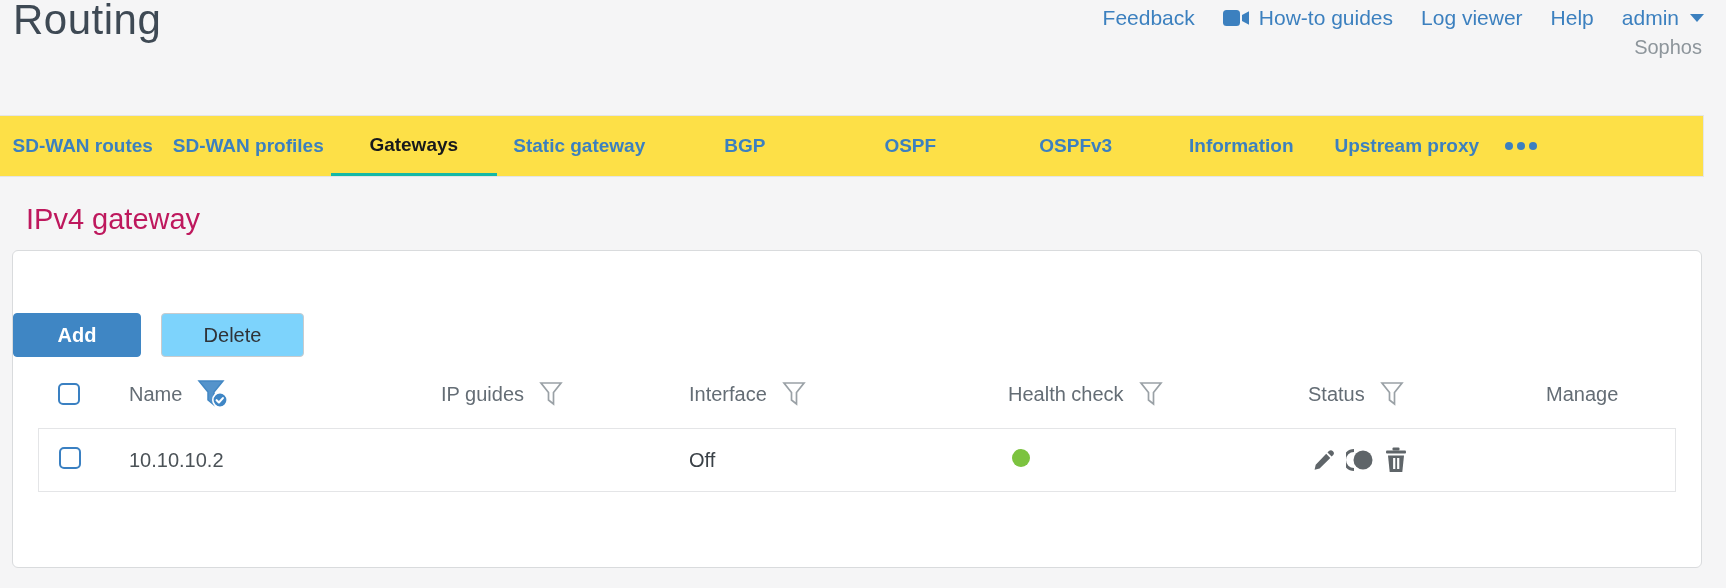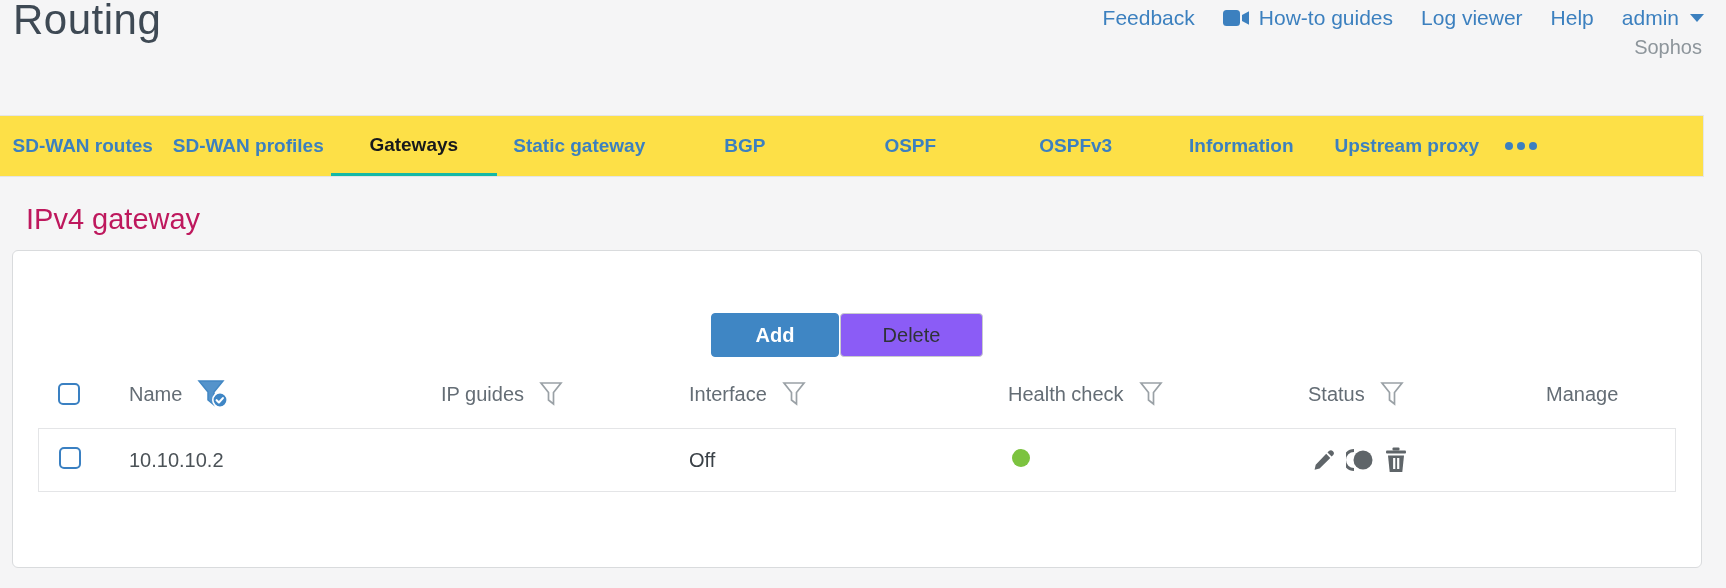--- a/index.html
+++ b/index.html
@@ -53,28 +53,28 @@
   
   .section-title {
     position:absolute; left:26px; top:203px;
     font-size:29px; font-weight:400; color:#be185d;
   }
   .card {
     position:absolute; left:12px; top:250px; width:1690px; height:318px;
     background:#fff; border:1px solid #d9dbdd; border-radius:6px;
   }
   .btn-row {
-    display:flex; justify-content:center; gap:1px;
+    display:flex; justify-content:flex-start; gap:20px;
     padding:62px 20px 0 0; height:106px;
   }
   .btn { height:44px; border-radius:4px; font-size:20px; cursor:pointer;
          display:flex; align-items:center; justify-content:center;
          font-family:"Liberation Sans", sans-serif; }
   .btn-add { width:128px; background:#3f86c4; border:1px solid #3f86c4; color:#fff; font-weight:700; }
-  .btn-delete { width:143px; background:#8b5cf6; border:1px solid #c9cbcd; color:#2f3338; font-weight:400; }
+  .btn-delete { width:143px; background:#7dd3fc; border:1px solid #c9cbcd; color:#2f3338; font-weight:400; }
 
   
   .thead {
     display:grid; grid-template-columns:96px 312px 248px 319px 300px 238px 1fr;
     align-items:center; margin-top:12px; height:50px;
     font-size:20px; color:#646d75;
   }
   .th { display:flex; align-items:center; gap:15px; padding-left:20px; }
   .th-check { padding-left:45px; }
   .checkbox {

